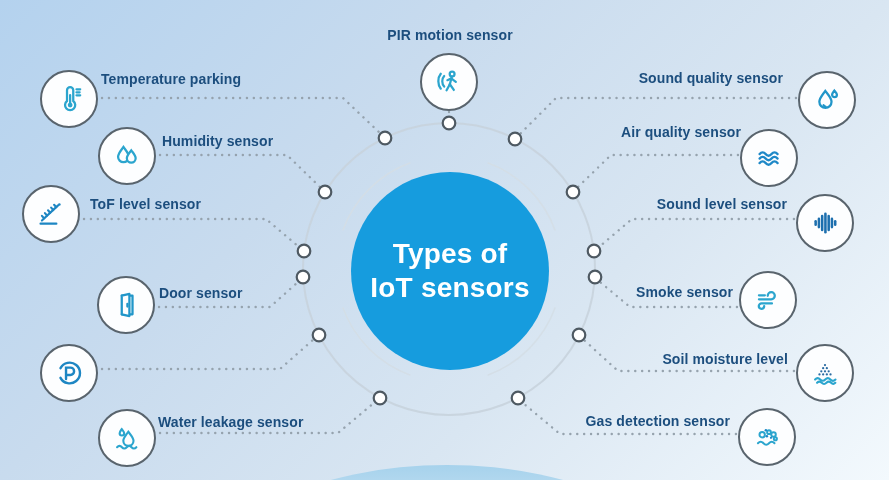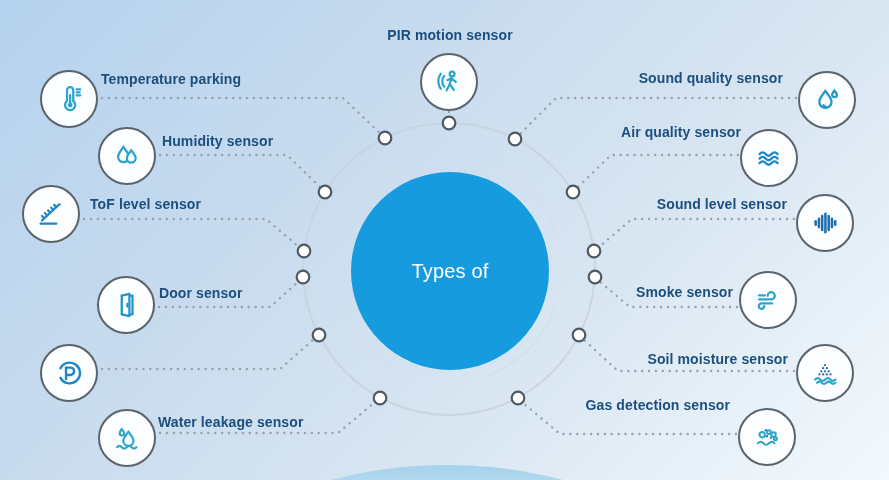--- a/index.html
+++ b/index.html
@@ -11,21 +11,21 @@
     background:linear-gradient(135deg,#b4d2ee 0%,#c8dbee 35%,#d9e6f2 65%,#f3f9fd 100%);
   }
   .underlay{position:absolute;left:0;top:0;}
   .center-circle{
     position:absolute;left:351px;top:172px;width:198px;height:198px;
     border-radius:50%;
     background:#169cde;
     display:flex;flex-direction:column;align-items:center;justify-content:center;
   }
   .center-title{
-    color:#ffffff;font-size:20px;font-weight:400;line-height:1.22;
+    color:#ffffff;font-size:28px;font-weight:700;line-height:1.22;
     text-align:center;letter-spacing:0.2px;
   }
   .icon-circle{
     position:absolute;width:58px;height:58px;border-radius:50%;
     background:#fdfeff;border:2px solid #59646d;box-sizing:border-box;
     display:flex;align-items:center;justify-content:center;
   }
   .label{
     position:absolute;font-size:14px;font-weight:700;color:#1c4e7e;
     white-space:nowrap;letter-spacing:0.1px;line-height:18px;
@@ -87,20 +87,21 @@
       <circle cx="319" cy="335" r="6.3"></circle>
       <circle cx="579" cy="335" r="6.3"></circle>
       <circle cx="380" cy="398" r="6.3"></circle>
       <circle cx="518" cy="398" r="6.3"></circle>
     </g>
   </svg>
 
   <div class="center-circle">
     <div class="center-title">
       <div>Types of</div>
+      <div>IoT sensors</div>
     </div>
   </div>
 
   <div class="label center" style="left:330px;top:26px;">PIR motion sensor</div>
   <div class="icon-circle" style="left:420px;top:53px;">
     <svg width="34" height="34" viewBox="0 0 24 24" fill="none" stroke="#2ba5ce" stroke-width="1.6" stroke-linecap="round">
       <circle cx="14.2" cy="6.3" r="1.7"></circle>
       <path d="M13.9 8.6 L12.6 13.6"></path>
       <path d="M13.8 9.6 L16.8 11.9"></path>
       <path d="M13.7 9.4 L10.9 10.7"></path>
@@ -203,41 +204,41 @@
 
   <div class="label right" style="right:156px;top:283px;">Smoke sensor</div>
   <div class="icon-circle" style="left:739px;top:271px;">
     <svg width="34" height="34" viewBox="0 0 24 24" fill="none" stroke="#2ba5ce" stroke-width="1.6" stroke-linecap="round">
       <path d="M5.6 8.7 h4.2"></path>
       <path d="M5.6 11.5 H14.3 a2.5 2.5 0 1 0 -2.5 -2.5"></path>
       <path d="M14.8 14.4 H7.4 a1.9 1.9 0 1 0 1.9 1.9"></path>
     </svg>
   </div>
 
-  <div class="label right" style="right:101px;top:350px;">Soil moisture sensor</div>
+  <div class="label right" style="right:101px;top:350px;">Soil moisture level</div>
   <div class="icon-circle" style="left:796px;top:344px;">
     <svg width="34" height="34" viewBox="0 0 24 24" fill="none" stroke="#2ba5ce" stroke-width="1.5" stroke-linecap="round">
       <g fill="#2b6ca3" stroke="none">
         <circle cx="12" cy="6.4" r="0.8"></circle>
         <circle cx="10.7" cy="8.6" r="0.8"></circle>
           <circle cx="13.3" cy="8.6" r="0.8"></circle>
         <circle cx="9.4" cy="10.8" r="0.8"></circle>
           <circle cx="12" cy="10.8" r="0.8"></circle>
           <circle cx="14.6" cy="10.8" r="0.8"></circle>
         <circle cx="8.1" cy="13" r="0.8"></circle>
           <circle cx="10.7" cy="13" r="0.8"></circle>
           <circle cx="13.3" cy="13" r="0.8"></circle>
           <circle cx="15.9" cy="13" r="0.8"></circle>
       </g>
       <path d="M5 16.6 c1.2 -1.2 2.4 -1.2 3.6 0 c1.2 1.2 2.4 1.2 3.6 0 c1.2 -1.2 2.4 -1.2 3.6 0 c1.2 1.2 2.4 1.2 3.6 0"></path>
       <path d="M6.4 18.9 c1.1 -1.1 2.2 -1.1 3.3 0 c1.1 1.1 2.2 1.1 3.3 0 c1.1 -1.1 2.2 -1.1 3.3 0 c1 1 2 1 3 0"></path>
     </svg>
   </div>
 
-  <div class="label right" style="right:159px;top:396px;text-align:center;">Gas detection sensor</div>
+  <div class="label right" style="right:159px;top:412px;text-align:center;">Gas detection sensor</div>
   <div class="icon-circle" style="left:738px;top:408px;">
     <svg width="34" height="34" viewBox="0 0 24 24" fill="none" stroke="#2ba5ce" stroke-width="1.4" stroke-linecap="round">
       <circle cx="8.6" cy="10.4" r="1.9"></circle>
       <circle cx="13.4" cy="8.6" r="1.3"></circle>
       <circle cx="16.6" cy="10.2" r="1.6"></circle>
       <circle cx="17.9" cy="13.2" r="1.1"></circle>
       <g fill="#1e88c7" stroke="none">
         <circle cx="11.2" cy="7.2" r="0.9"></circle>
         <circle cx="11.9" cy="11.4" r="0.9"></circle>
         <circle cx="14.8" cy="12.6" r="0.8"></circle>

